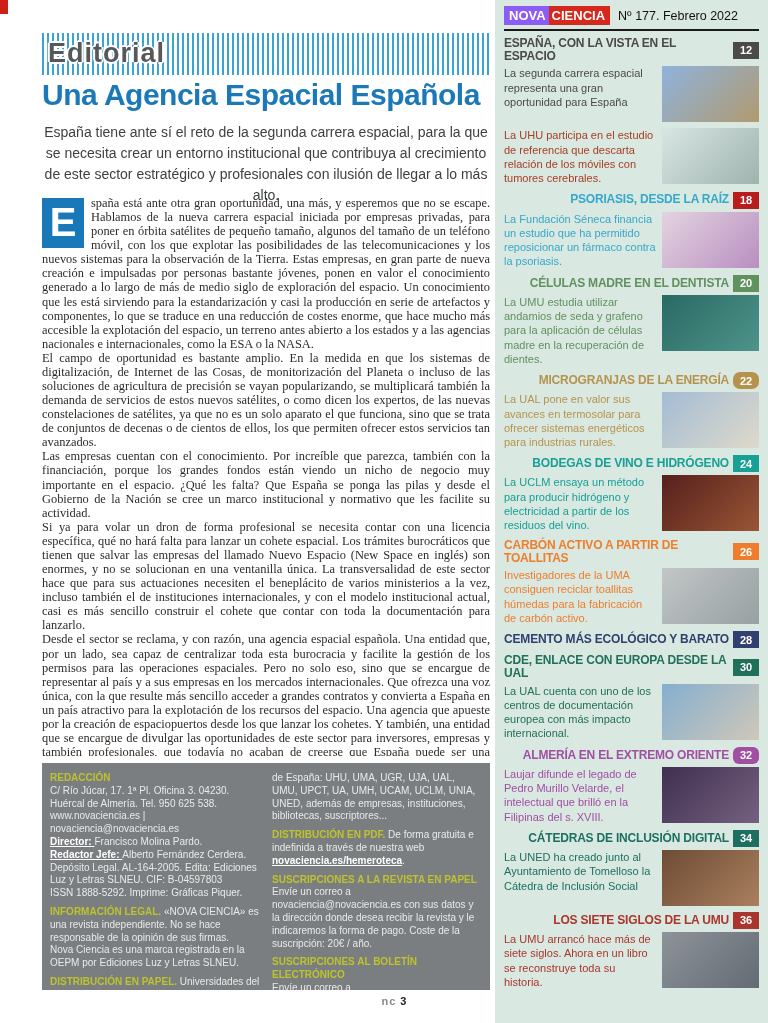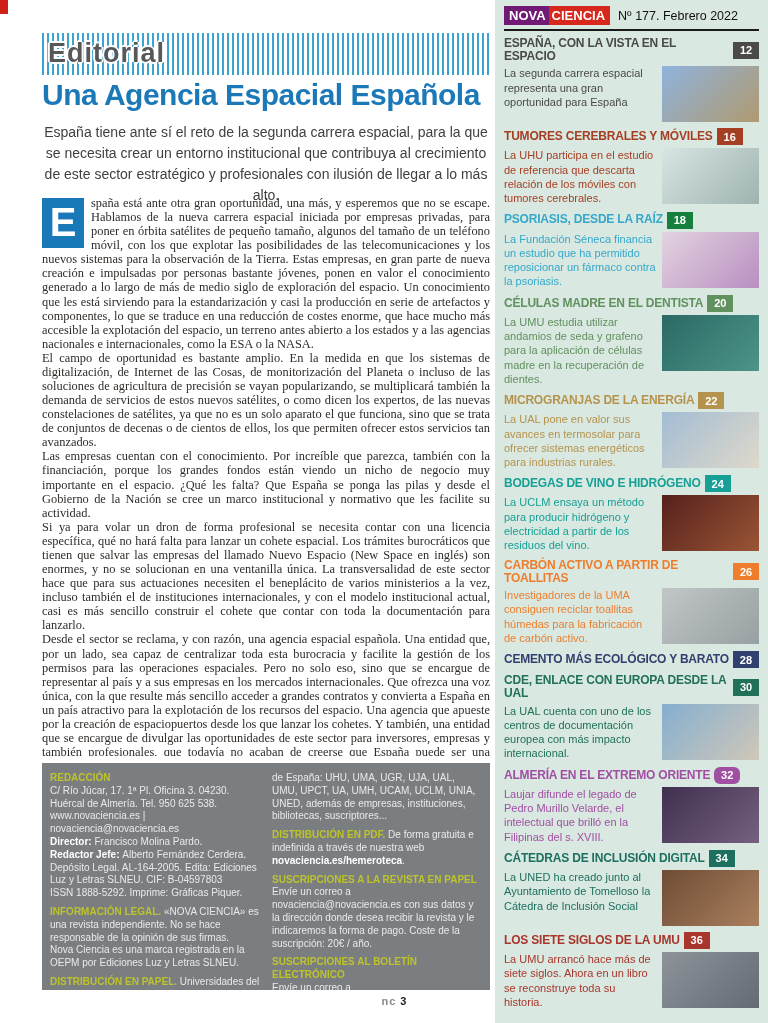--- a/index.html
+++ b/index.html
@@ -33,37 +33,37 @@
     display:flex;align-items:center;justify-content:center;}
 
   
   .colophon{position:absolute;left:0;top:763px;width:448px;height:227px;background:#7b7e80;
     box-sizing:border-box;padding:9px 8px;display:flex;gap:12px;overflow:hidden;}
   .colophon .col{flex:1;font-size:10px;line-height:1.28;color:#e8eaea;}
   .f-block{margin:0;}
   .f-gap{margin-top:6px;}
   .f-label{color:#bdc32c;font-weight:bold;}
   .f-label.block{display:block;}
-  .f-bold{color:#ffffff;font-weight:bold;}
+  .f-bold{color:#ffffff;font-weight:bold;text-decoration:underline;}
 
   .folio{position:absolute;left:42px;top:995px;width:620px;text-align:center;font-size:11px;
     font-weight:bold;}
   .folio-nc{color:#8a8a8a;letter-spacing:1px;}
   .folio-num{color:#222222;margin-left:4px;}
 
   
   .sidebar{position:absolute;right:0;top:0;width:273px;height:1023px;background:#d9e8e0;
     box-sizing:border-box;padding:6px 9px 0 9px;}
   .masthead{display:flex;align-items:center;border-bottom:2px solid #1a1a1a;padding-bottom:4px;}
-  .logo-nova{background:#701a75;color:#ffffff;font-weight:bold;font-size:13px;padding:2px 3px 2px 5px;}
+  .logo-nova{background:#8b5cf6;color:#ffffff;font-weight:bold;font-size:13px;padding:2px 3px 2px 5px;}
   .logo-ciencia{background:#d6281c;color:#ffffff;font-weight:bold;font-size:13px;padding:2px 5px 2px 3px;}
   .issue{margin-left:8px;font-size:12.5px;font-weight:normal;color:#111111;}
 
   .toc-item{margin-top:6px;}
-  .toc-head{display:flex;justify-content:flex-start;align-items:center;}
+  .toc-head{display:flex;justify-content:flex-end;align-items:center;}
   .toc-title{font-size:12px;font-weight:bold;letter-spacing:-0.2px;line-height:1.1;}
   .toc-page{width:26px;height:17px;flex:0 0 26px;color:#ffffff;font-size:11px;font-weight:bold;
     display:flex;align-items:center;justify-content:center;margin-left:4px;}
   .toc-body{display:flex;margin-top:3px;justify-content:center;}
   .toc-desc{flex:1;margin:0;font-size:11px;line-height:1.3;}
   .toc-photo{width:97px;height:56px;flex:0 0 97px;margin-left:6px;}
 </style>
 </head>
 <body>
 
@@ -125,53 +125,49 @@
           <div class="toc-head">
             <span class="toc-title" style="color: rgb(74, 74, 72);">ESPAÑA, CON LA VISTA EN EL ESPACIO</span>
             <span class="toc-page" style="background: rgb(74, 74, 72);">12</span>
           </div>
           <div class="toc-body">
             <p class="toc-desc" style="color: rgb(74, 74, 72);">La segunda carrera espacial representa una gran oportunidad para España</p>
             <div class="toc-photo" style="background: linear-gradient(135deg, rgb(143, 179, 221), rgb(176, 154, 112));"></div>
           </div>
         </div>
         <div class="toc-item">
-          <div class="toc-head">
-            <span class="toc-title" style="color: rgb(166, 62, 36);">TUMORES CEREBRALES Y MÓVILES</span>
-            <span class="toc-page" style="background: rgb(166, 62, 36);">16</span>
-          </div>
           <div class="toc-body">
             <p class="toc-desc" style="color: rgb(166, 62, 36);">La UHU participa en el estudio de referencia que descarta relación de los móviles con tumores cerebrales.</p>
             <div class="toc-photo" style="background: linear-gradient(135deg, rgb(216, 230, 228), rgb(159, 179, 174));"></div>
           </div>
         </div>
         <div class="toc-item">
           <div class="toc-head">
             <span class="toc-title" style="color: rgb(53, 168, 203);">PSORIASIS, DESDE LA RAÍZ</span>
-            <span class="toc-page" style="background: #15803d;">18</span>
+            <span class="toc-page" style="background: #b91c1c;">18</span>
           </div>
           <div class="toc-body">
             <p class="toc-desc" style="color: rgb(53, 168, 203);">La Fundación Séneca financia un estudio que ha permitido reposicionar un fármaco contra la psoriasis.</p>
             <div class="toc-photo" style="background: linear-gradient(135deg, rgb(227, 211, 224), rgb(185, 143, 193));"></div>
           </div>
         </div>
         <div class="toc-item">
           <div class="toc-head">
             <span class="toc-title" style="color: rgb(98, 145, 96);">CÉLULAS MADRE EN EL DENTISTA</span>
             <span class="toc-page" style="background: rgb(98, 145, 96);">20</span>
           </div>
           <div class="toc-body">
             <p class="toc-desc" style="color: rgb(98, 145, 96);">La UMU estudia utilizar andamios de seda y grafeno para la aplicación de células madre en la recuperación de dientes.</p>
             <div class="toc-photo" style="background: linear-gradient(135deg, rgb(42, 106, 100), rgb(77, 148, 138));"></div>
           </div>
         </div>
         <div class="toc-item">
           <div class="toc-head">
             <span class="toc-title" style="color: rgb(182, 147, 77);">MICROGRANJAS DE LA ENERGÍA</span>
-            <span class="toc-page" style="background: rgb(182, 147, 77);">22</span>
+            <span class="toc-page" style="background: rgb(182, 147, 77); border-radius: 7px;">22</span>
           </div>
           <div class="toc-body">
             <p class="toc-desc" style="color: rgb(182, 147, 77);">La UAL pone en valor sus avances en termosolar para ofrecer sistemas energéticos para industrias rurales.</p>
             <div class="toc-photo" style="background: linear-gradient(135deg, rgb(163, 188, 212), rgb(222, 217, 202));"></div>
           </div>
         </div>
         <div class="toc-item">
           <div class="toc-head">
             <span class="toc-title" style="color: rgb(22, 160, 150);">BODEGAS DE VINO E HIDRÓGENO</span>
             <span class="toc-page" style="background: rgb(22, 160, 150);">24</span>

